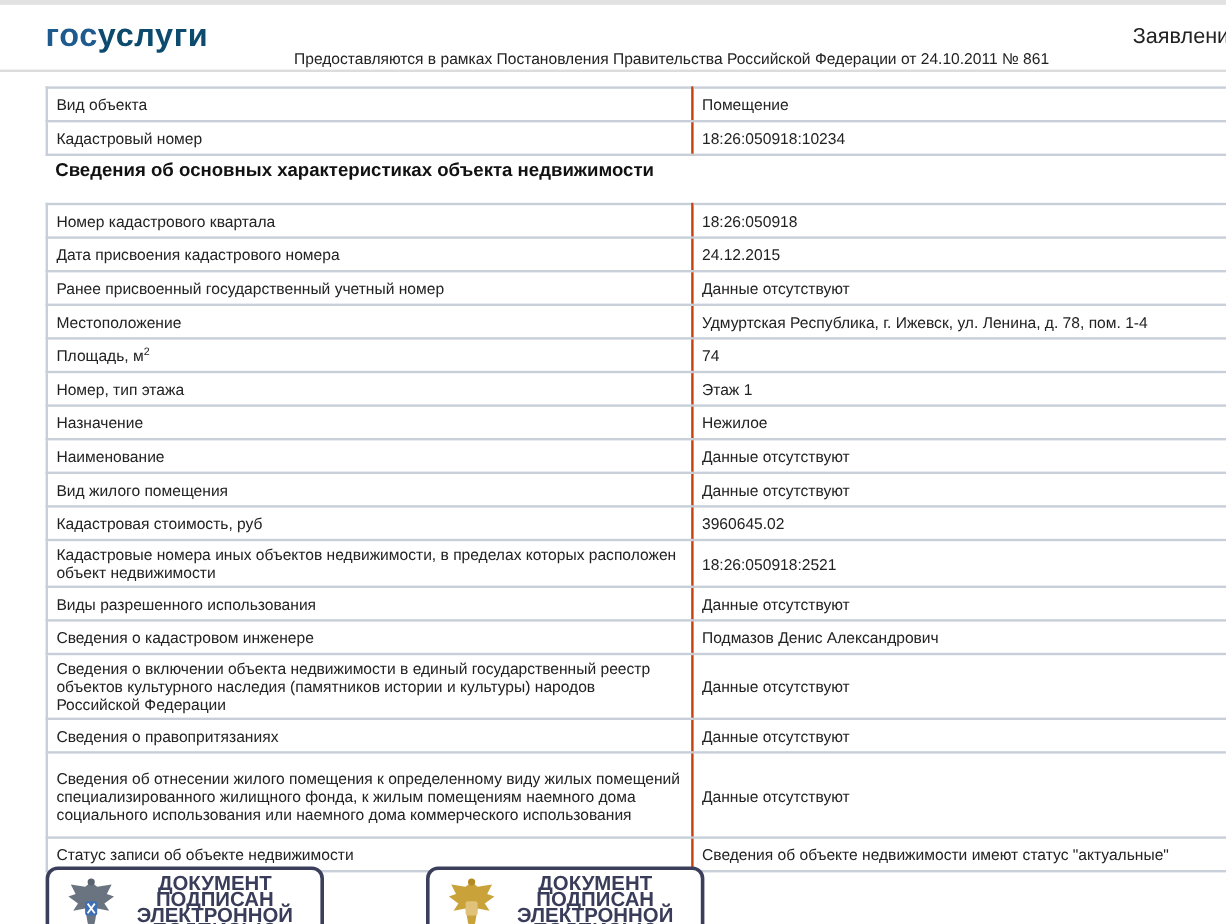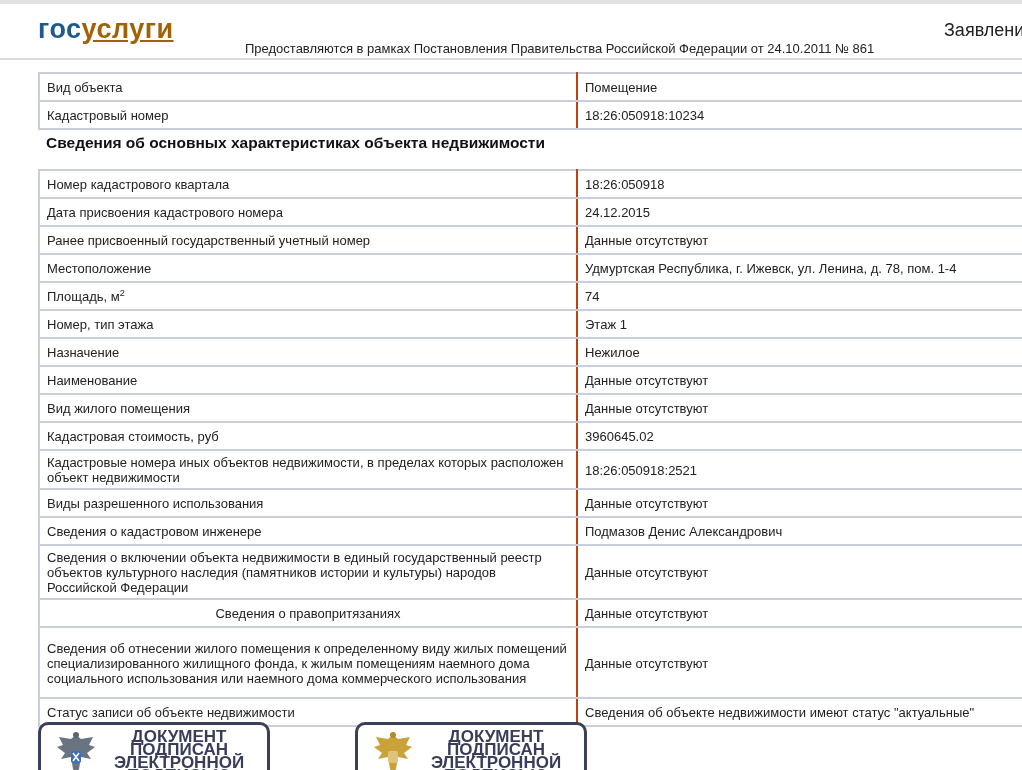--- a/index.html
+++ b/index.html
@@ -7,21 +7,21 @@
     width: 1022px; height: 770px; overflow: hidden;
     background: #ffffff;
     font-family: "Liberation Sans", "DejaVu Sans", sans-serif;
     color: #222;
     position: relative;
   }
   .topband { position: absolute; left: 0; top: 0; width: 1022px; height: 4px; background: #e2e2e2; }
   .header { position: absolute; left: 0; top: 4px; width: 1022px; height: 54px; border-bottom: 2px solid #dcdcdc; }
   .logo { position: absolute; left: 38px; top: 10px; font-size: 27px; font-weight: bold; letter-spacing: 0.5px; }
   .logo .p1 { color: #1f5a8e; }
-  .logo .p2 { color: #a16207; text-decoration: underline; }
+  .logo .p2 { color: #0c4a6e; }
   .title { position: absolute; left: 245px; top: 9px; font-size: 19.5px; font-weight: bold; color: #111; white-space: nowrap; }
   .subtitle { position: absolute; left: 245px; top: 37px; font-size: 13px; color: #222; white-space: nowrap; }
   .appl { position: absolute; left: 944px; top: 16px; font-size: 18px; color: #222; white-space: nowrap; }
 
   table { border-collapse: collapse; position: absolute; left: 38px; width: 990px; table-layout: fixed; }
   td {
     border: 2px solid #c8cfd9;
     font-size: 13px; line-height: 15px; color: #222;
     padding: 4px 7px 3px 7px;
     vertical-align: middle;
@@ -123,21 +123,21 @@
       </tr>
       <tr>
         <td class="k k2" style="height: 19px; border-radius: 11px;"><span>Сведения о кадастровом инженере</span></td>
         <td>Подмазов Денис Александрович</td>
       </tr>
       <tr>
         <td class="k k2" style="height: 44px;"><span>Сведения о включении объекта недвижимости в единый государственный реестр объектов культурного наследия (памятников истории и культуры) народов Российской Федерации</span></td>
         <td>Данные отсутствуют</td>
       </tr>
       <tr>
-        <td class="k k2" style="height: 19px; text-align: center;"><span>Сведения о правопритязаниях</span></td>
+        <td class="k k2" style="height: 19px;"><span>Сведения о правопритязаниях</span></td>
         <td>Данные отсутствуют</td>
       </tr>
       <tr>
         <td class="k k2" style="height: 62px;"><span>Сведения об отнесении жилого помещения к определенному виду жилых помещений специализированного жилищного фонда, к жилым помещениям наемного дома социального использования или наемного дома коммерческого использования</span></td>
         <td>Данные отсутствуют</td>
       </tr>
       <tr>
         <td class="k k2" style="height: 19px;"><span>Статус записи об объекте недвижимости</span></td>
         <td>Сведения об объекте недвижимости имеют статус "актуальные"</td>
       </tr>

